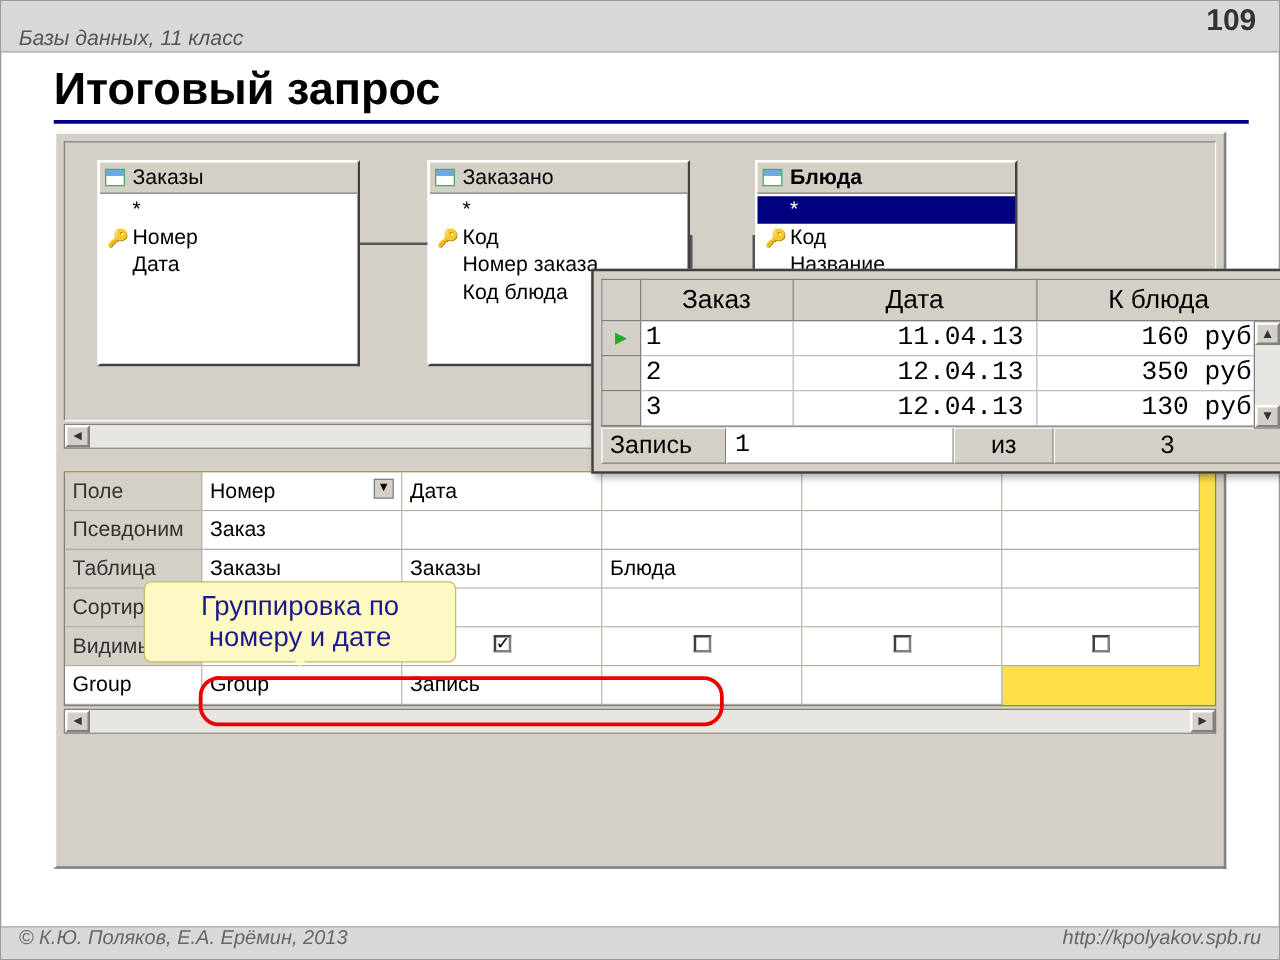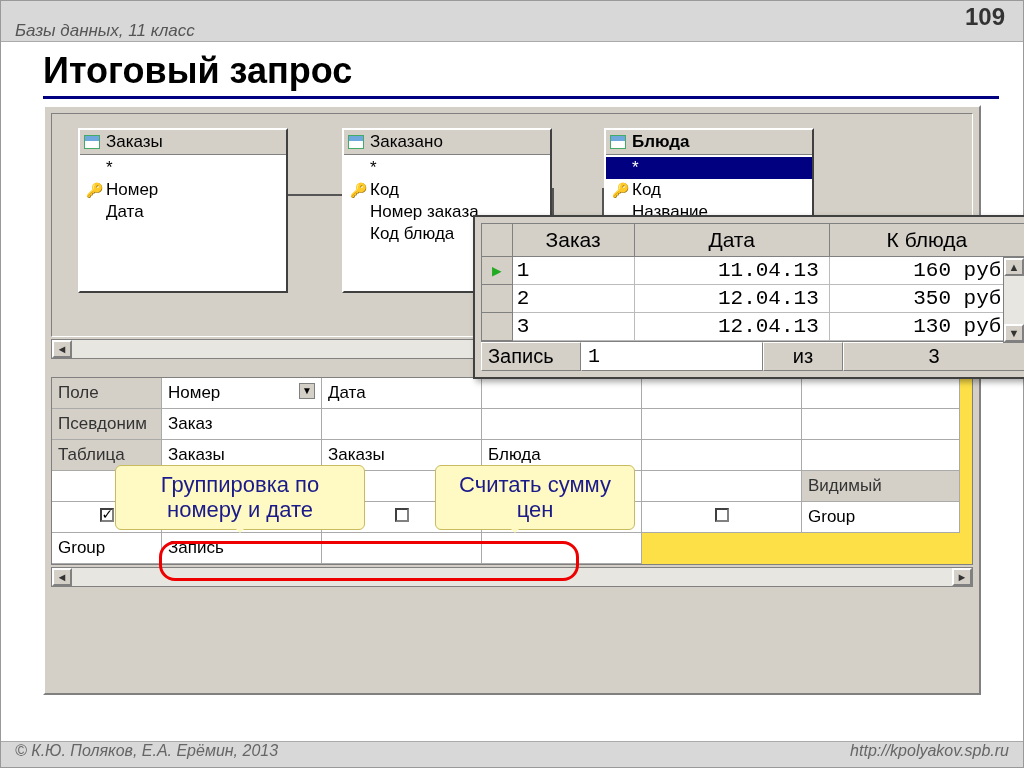--- a/index.html
+++ b/index.html
@@ -364,20 +364,21 @@
       <div class="cell"></div>
       <div class="cell"></div>
 
       <div class="cell hd">Таблица</div>
       <div class="cell">Заказы</div>
       <div class="cell">Заказы</div>
       <div class="cell">Блюда</div>
       <div class="cell"></div>
       <div class="cell"></div>
 
+      <div class="cell hd">Сортир</div>
       <div class="cell"></div>
       <div class="cell"></div>
       <div class="cell"></div>
       <div class="cell"></div>
       <div class="cell"></div>
 
       <div class="cell hd">Видимый</div>
       <div class="cell cb"><span class="cb-box checked"></span></div>
       <div class="cell cb"><span class="cb-box checked"></span></div>
       <div class="cell cb"><span class="cb-box"></span></div>
@@ -394,23 +395,20 @@
     <div class="h-scroll" style="margin-top:2px;">
       <div class="sb-btn">◄</div>
       <div class="sb-track"></div>
       <div class="sb-btn">►</div>
     </div>
 
     <div class="red-ring" style="left:114px; top:434px; width:420px; height:40px;"></div>
 
     <div class="callout" style="left:70px; top:358px;">
       <span style="display:inline-block; max-width:220px; white-space:normal;">Группировка по номеру и дате</span>
-    </div>
-    <div class="callout c2" style="left:390px; top:358px;">
-      <span style="display:inline-block; max-width:170px; white-space:normal;">Считать сумму цен</span>
     </div>
 
     <div class="result-win">
       <table class="result-table">
         <tbody>
             <tr>
           <th class="rowhead"></th>
           <th>Заказ</th>
           <th>Дата</th>
           <th>К блюда</th>

